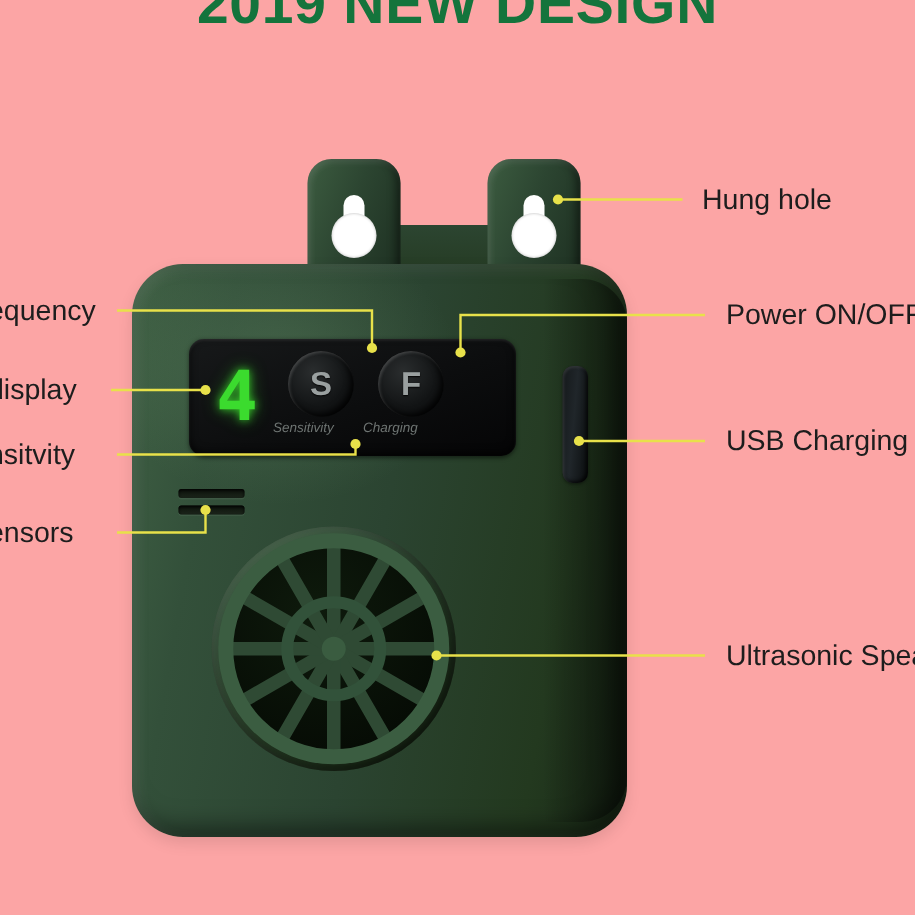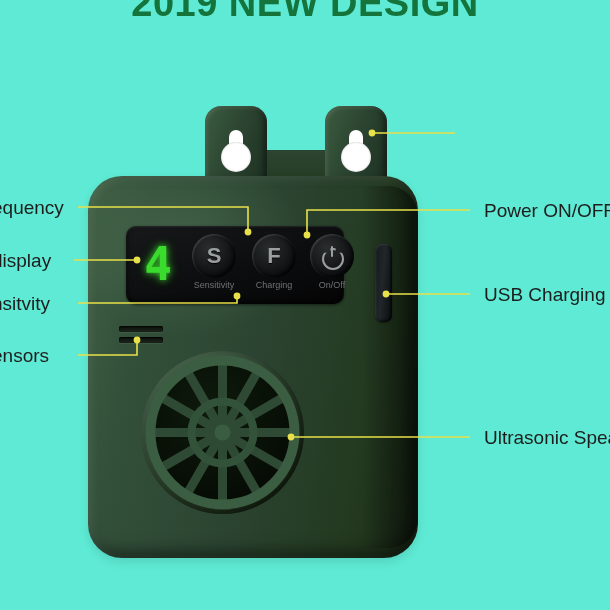--- a/index.html
+++ b/index.html
@@ -4,21 +4,21 @@
 <style>
   html, body {
     margin: 0;
     padding: 0;
     background: #ffffff;
   }
   #stage {
     position: relative;
     width: 610px;
     height: 610px;
-    background: #5eead4;
+    background: #fca5a5;
     overflow: hidden;
     font-family: "Liberation Sans", sans-serif;
   }
 
   
   #title {
     position: absolute;
     left: 0;
     top: -18px;
     width: 610px;
@@ -146,24 +146,25 @@
     color: #9aa0a0;
     font-size: 22px;
     font-weight: bold;
     line-height: 1;
     text-shadow: 0 1px 1px rgba(0,0,0,0.9);
   }
   .ctrl-label {
     position: absolute;
     left: -6px; top: 46px;
     width: 64px;
-    text-align: center;
+    text-align: left;
     font-size: 9px;
     color: #6e7472;
     white-space: nowrap;
+    font-style: italic;
   }
   #btn-sensitivity { left: 62px; }
   #btn-frequency   { left: 122px; }
   #btn-power       { left: 180px; }
 
   
   .power-sym {
     position: relative;
     width: 20px; height: 20px;
   }
@@ -273,29 +274,20 @@
         <div class="ctrl-label">Sensitivity</div>
       </div>
 
       <div class="ctrl-btn" id="btn-frequency">
         <div class="ctrl-knob">
           <span class="ctrl-glyph">F</span>
         </div>
         <div class="ctrl-label">Charging</div>
       </div>
 
-      <div class="ctrl-btn" id="btn-power">
-        <div class="ctrl-knob">
-          <span class="power-sym">
-            <span class="power-ring"></span>
-            <span class="power-bar"></span>
-          </span>
-        </div>
-        <div class="ctrl-label">On/Off</div>
-      </div>
     </div>
 
     <div class="pir-slot" id="pir-slot-1"></div>
     <div class="pir-slot" id="pir-slot-2"></div>
 
     <div id="speaker">
       <svg id="speaker-svg" width="163" height="163" viewBox="0 0 163 163">
         <defs>
           <radialGradient id="gdark" cx="42%" cy="34%" r="72%">
             <stop offset="0%" stop-color="#0e1a0c"></stop>
@@ -353,17 +345,18 @@
       <circle cx="386" cy="294" r="3.4"></circle>
       <circle cx="291" cy="437" r="3.4"></circle>
     </g>
   </svg>
 
   <div class="label label-left" style="left:-8px;  top:198px;">equency</div>
   <div class="label label-left" style="left:-8px;  top:251px;">display</div>
   <div class="label label-left" style="left:-8px;  top:294px;">nsitvity</div>
   <div class="label label-left" style="left:-8px;  top:346px;">ensors</div>
 
+  <div class="label label-right" style="left:468px; top:124px;">Hung hole</div>
   <div class="label label-right" style="left:484px; top:201px;">Power ON/OFF</div>
   <div class="label label-right" style="left:484px; top:285px;">USB Charging Po</div>
   <div class="label label-right" style="left:484px; top:428px;">Ultrasonic Speak</div>
 
 </div>
 
 </body></html>

